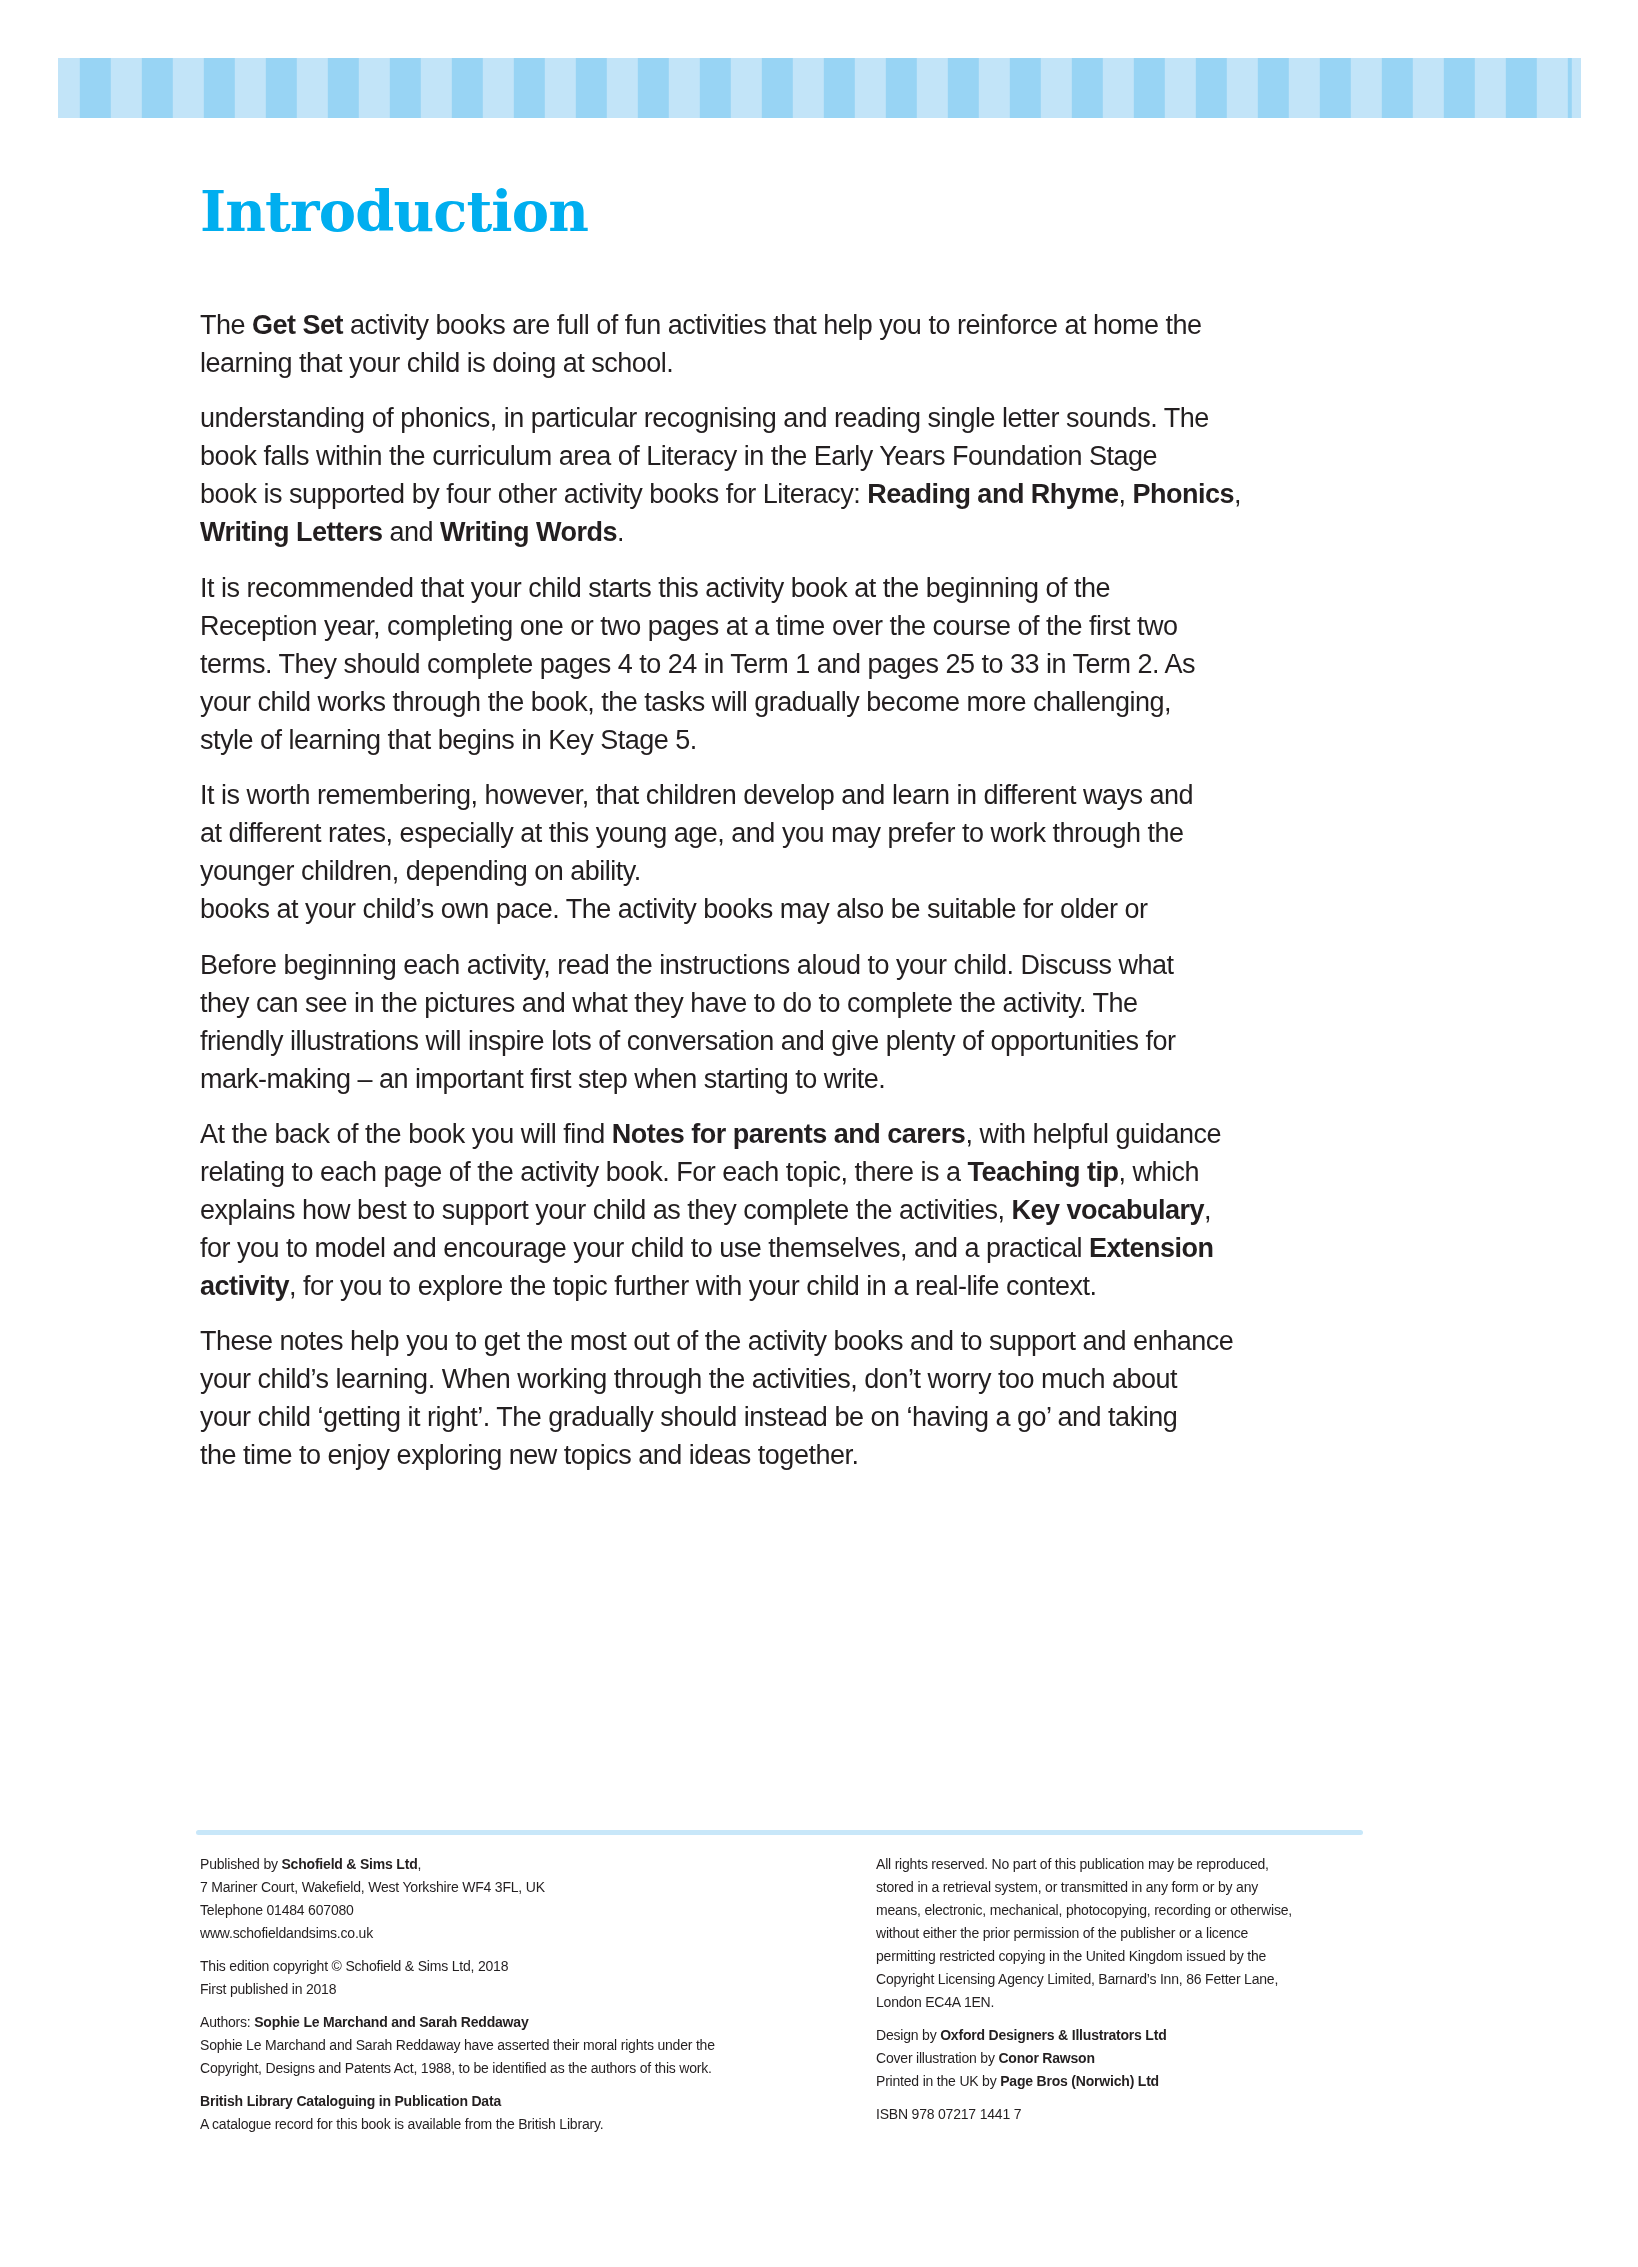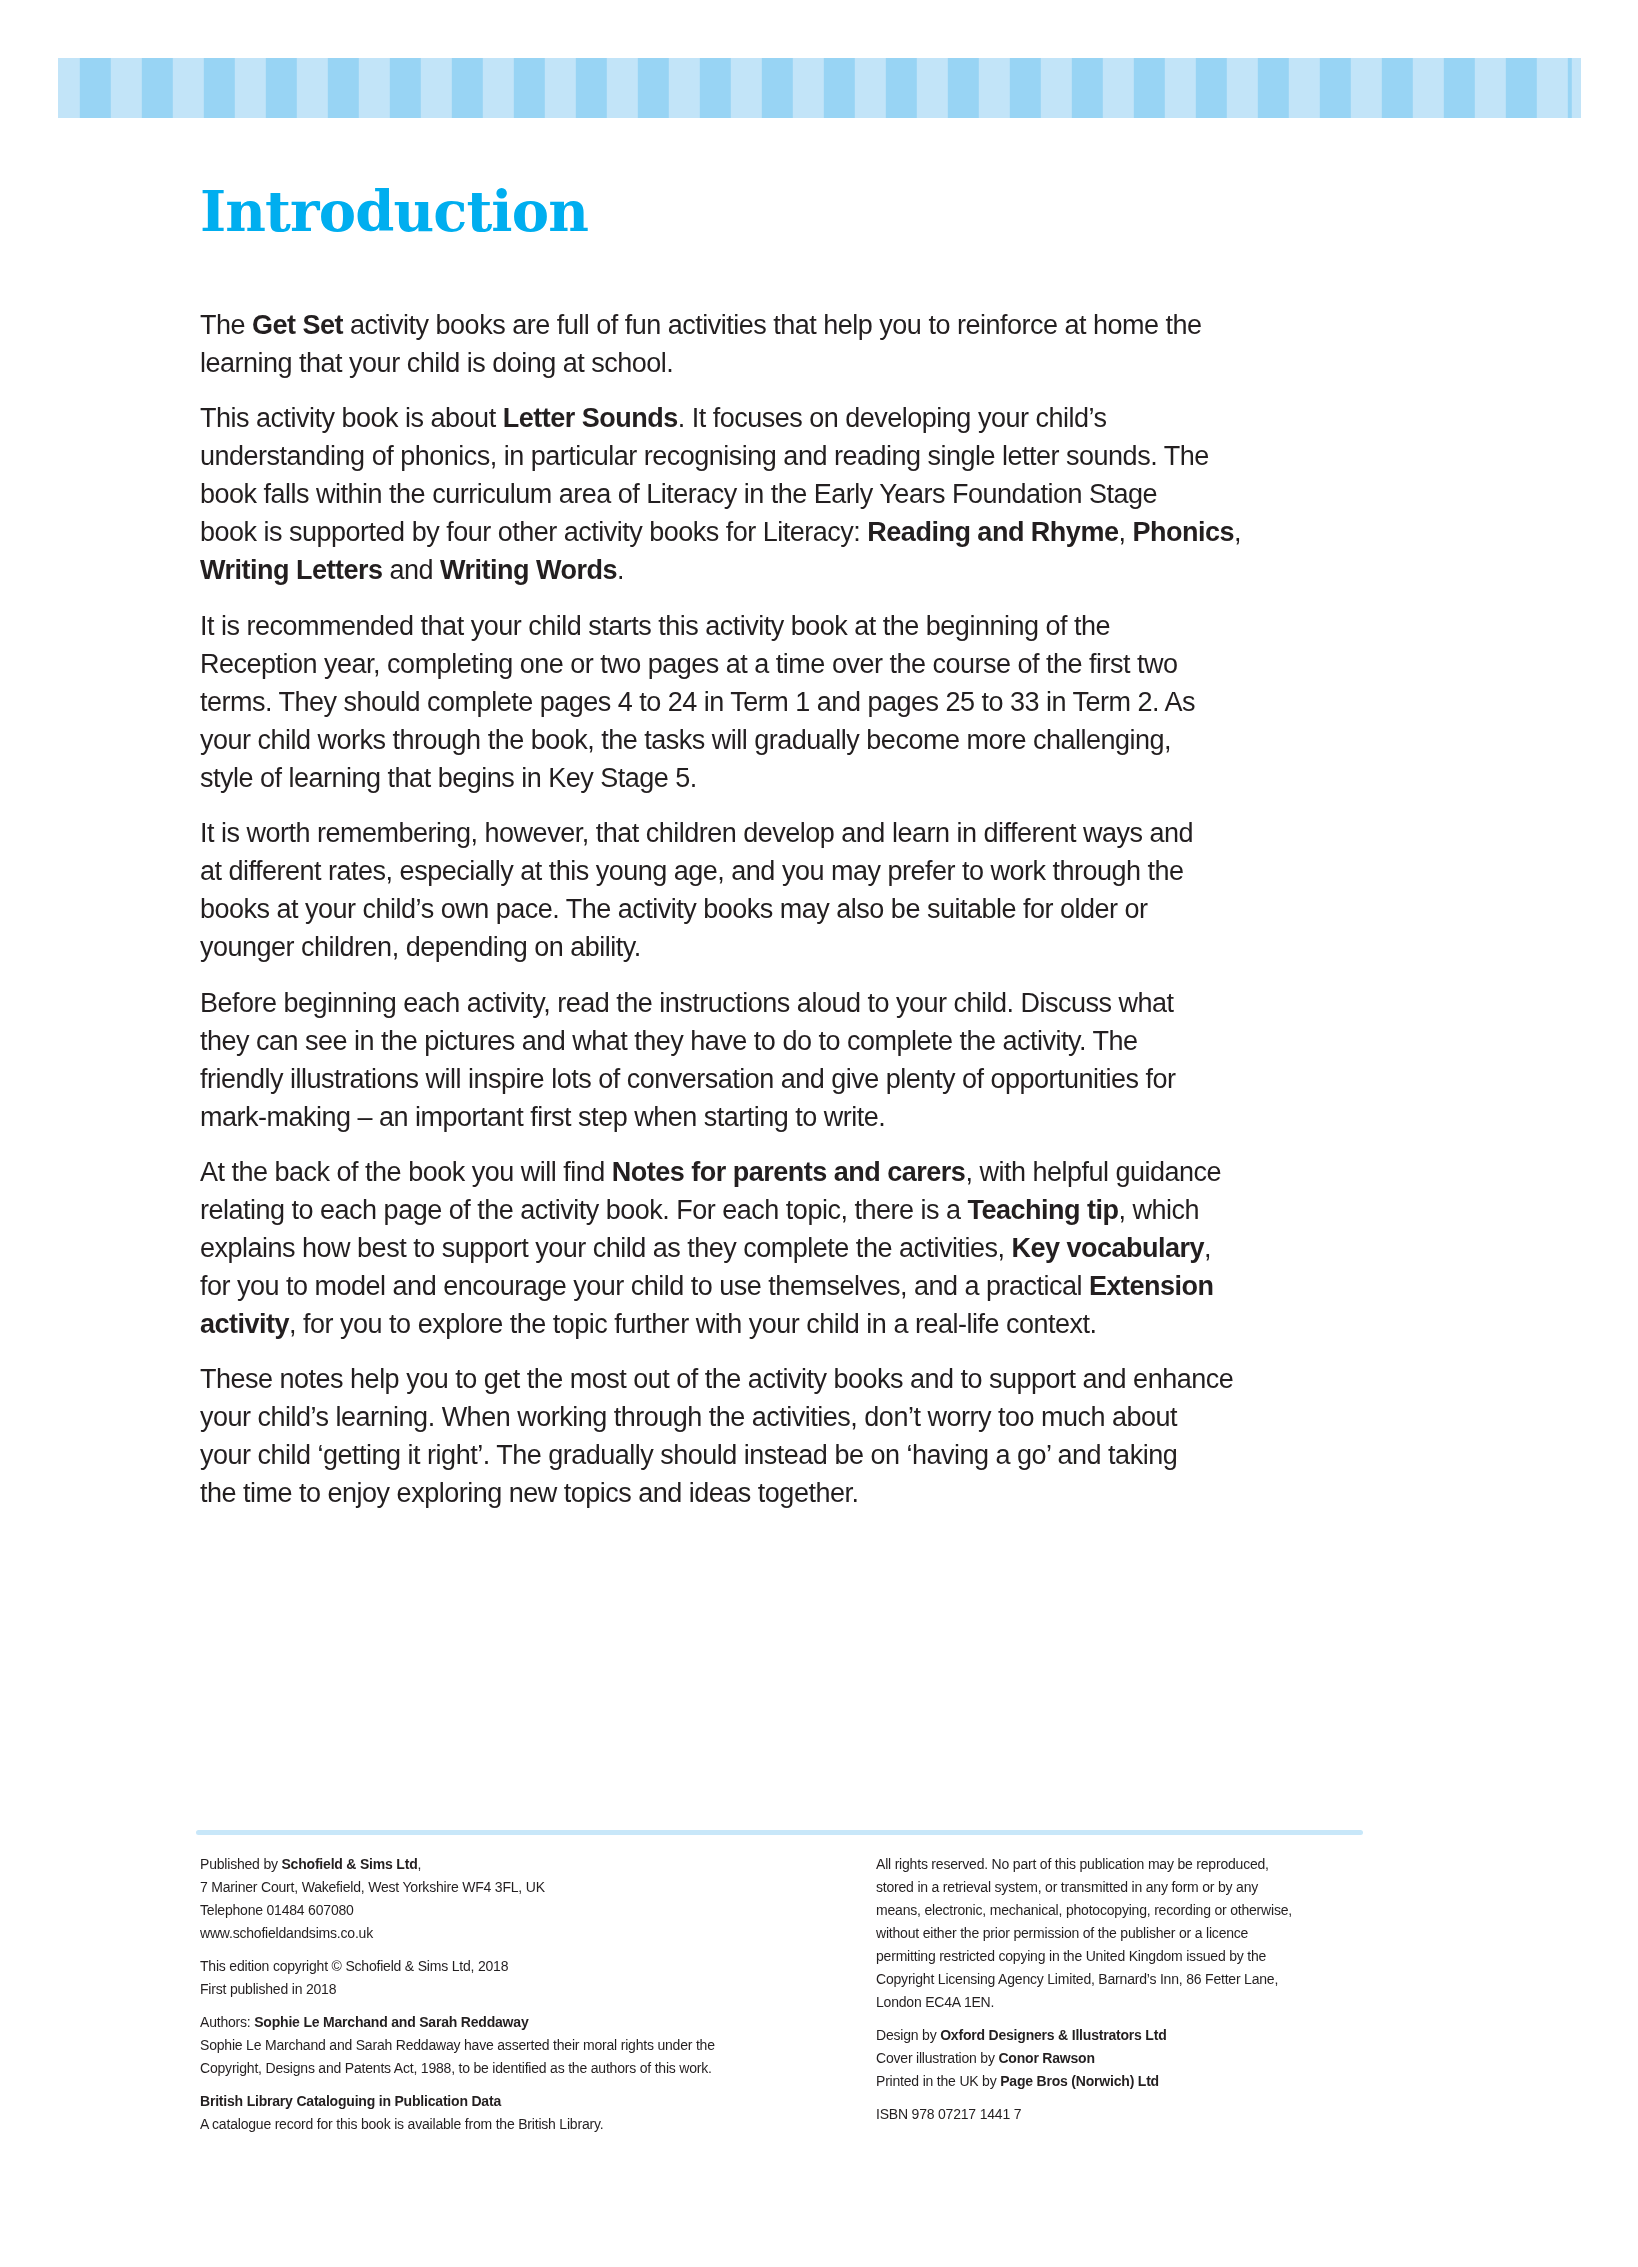--- a/index.html
+++ b/index.html
@@ -90,38 +90,37 @@
 <div class="stripe-band"></div>
 
 <h1 class="page-title">Introduction</h1>
 
 <div class="body-text" id="body-text">
     <p class="para">
       <span class="line"><span>The </span><b>Get Set</b><span> activity books are full of fun activities that help you to reinforce at home the</span></span>
       <span class="line"><span>learning that your child is doing at school.</span></span>
     </p>
     <p class="para">
-      <span class="line"><span>This activity book is about </span><b>Letter Sounds</b><span>. It focuses on developing your child’s</span></span>
       <span class="line"><span>understanding of phonics, in particular recognising and reading single letter sounds. The</span></span>
       <span class="line"><span>book falls within the curriculum area of Literacy in the Early Years Foundation Stage</span></span>
       <span class="line"><span>book is supported by four other activity books for Literacy: </span><b>Reading and Rhyme</b><span>, </span><b>Phonics</b><span>,</span></span>
       <span class="line"><b>Writing Letters</b><span> and </span><b>Writing Words</b><span>.</span></span>
     </p>
     <p class="para">
       <span class="line"><span>It is recommended that your child starts this activity book at the beginning of the</span></span>
       <span class="line"><span>Reception year, completing one or two pages at a time over the course of the first two</span></span>
       <span class="line"><span>terms. They should complete pages 4 to 24 in Term 1 and pages 25 to 33 in Term 2. As</span></span>
       <span class="line"><span>your child works through the book, the tasks will gradually become more challenging,</span></span>
       <span class="line"><span>style of learning that begins in Key Stage 5.</span></span>
     </p>
     <p class="para">
       <span class="line"><span>It is worth remembering, however, that children develop and learn in different ways and</span></span>
       <span class="line"><span>at different rates, especially at this young age, and you may prefer to work through the</span></span>
+      <span class="line"><span>younger children, depending on ability.</span></span>
       <span class="line"><span>books at your child’s own pace. The activity books may also be suitable for older or</span></span>
-      <span class="line"><span>younger children, depending on ability.</span></span>
     </p>
     <p class="para">
       <span class="line"><span>Before beginning each activity, read the instructions aloud to your child. Discuss what</span></span>
       <span class="line"><span>they can see in the pictures and what they have to do to complete the activity. The</span></span>
       <span class="line"><span>friendly illustrations will inspire lots of conversation and give plenty of opportunities for</span></span>
       <span class="line"><span>mark-making – an important first step when starting to write.</span></span>
     </p>
     <p class="para">
       <span class="line"><span>At the back of the book you will find </span><b>Notes for parents and carers</b><span>, with helpful guidance</span></span>
       <span class="line"><span>relating to each page of the activity book. For each topic, there is a </span><b>Teaching tip</b><span>, which</span></span>

